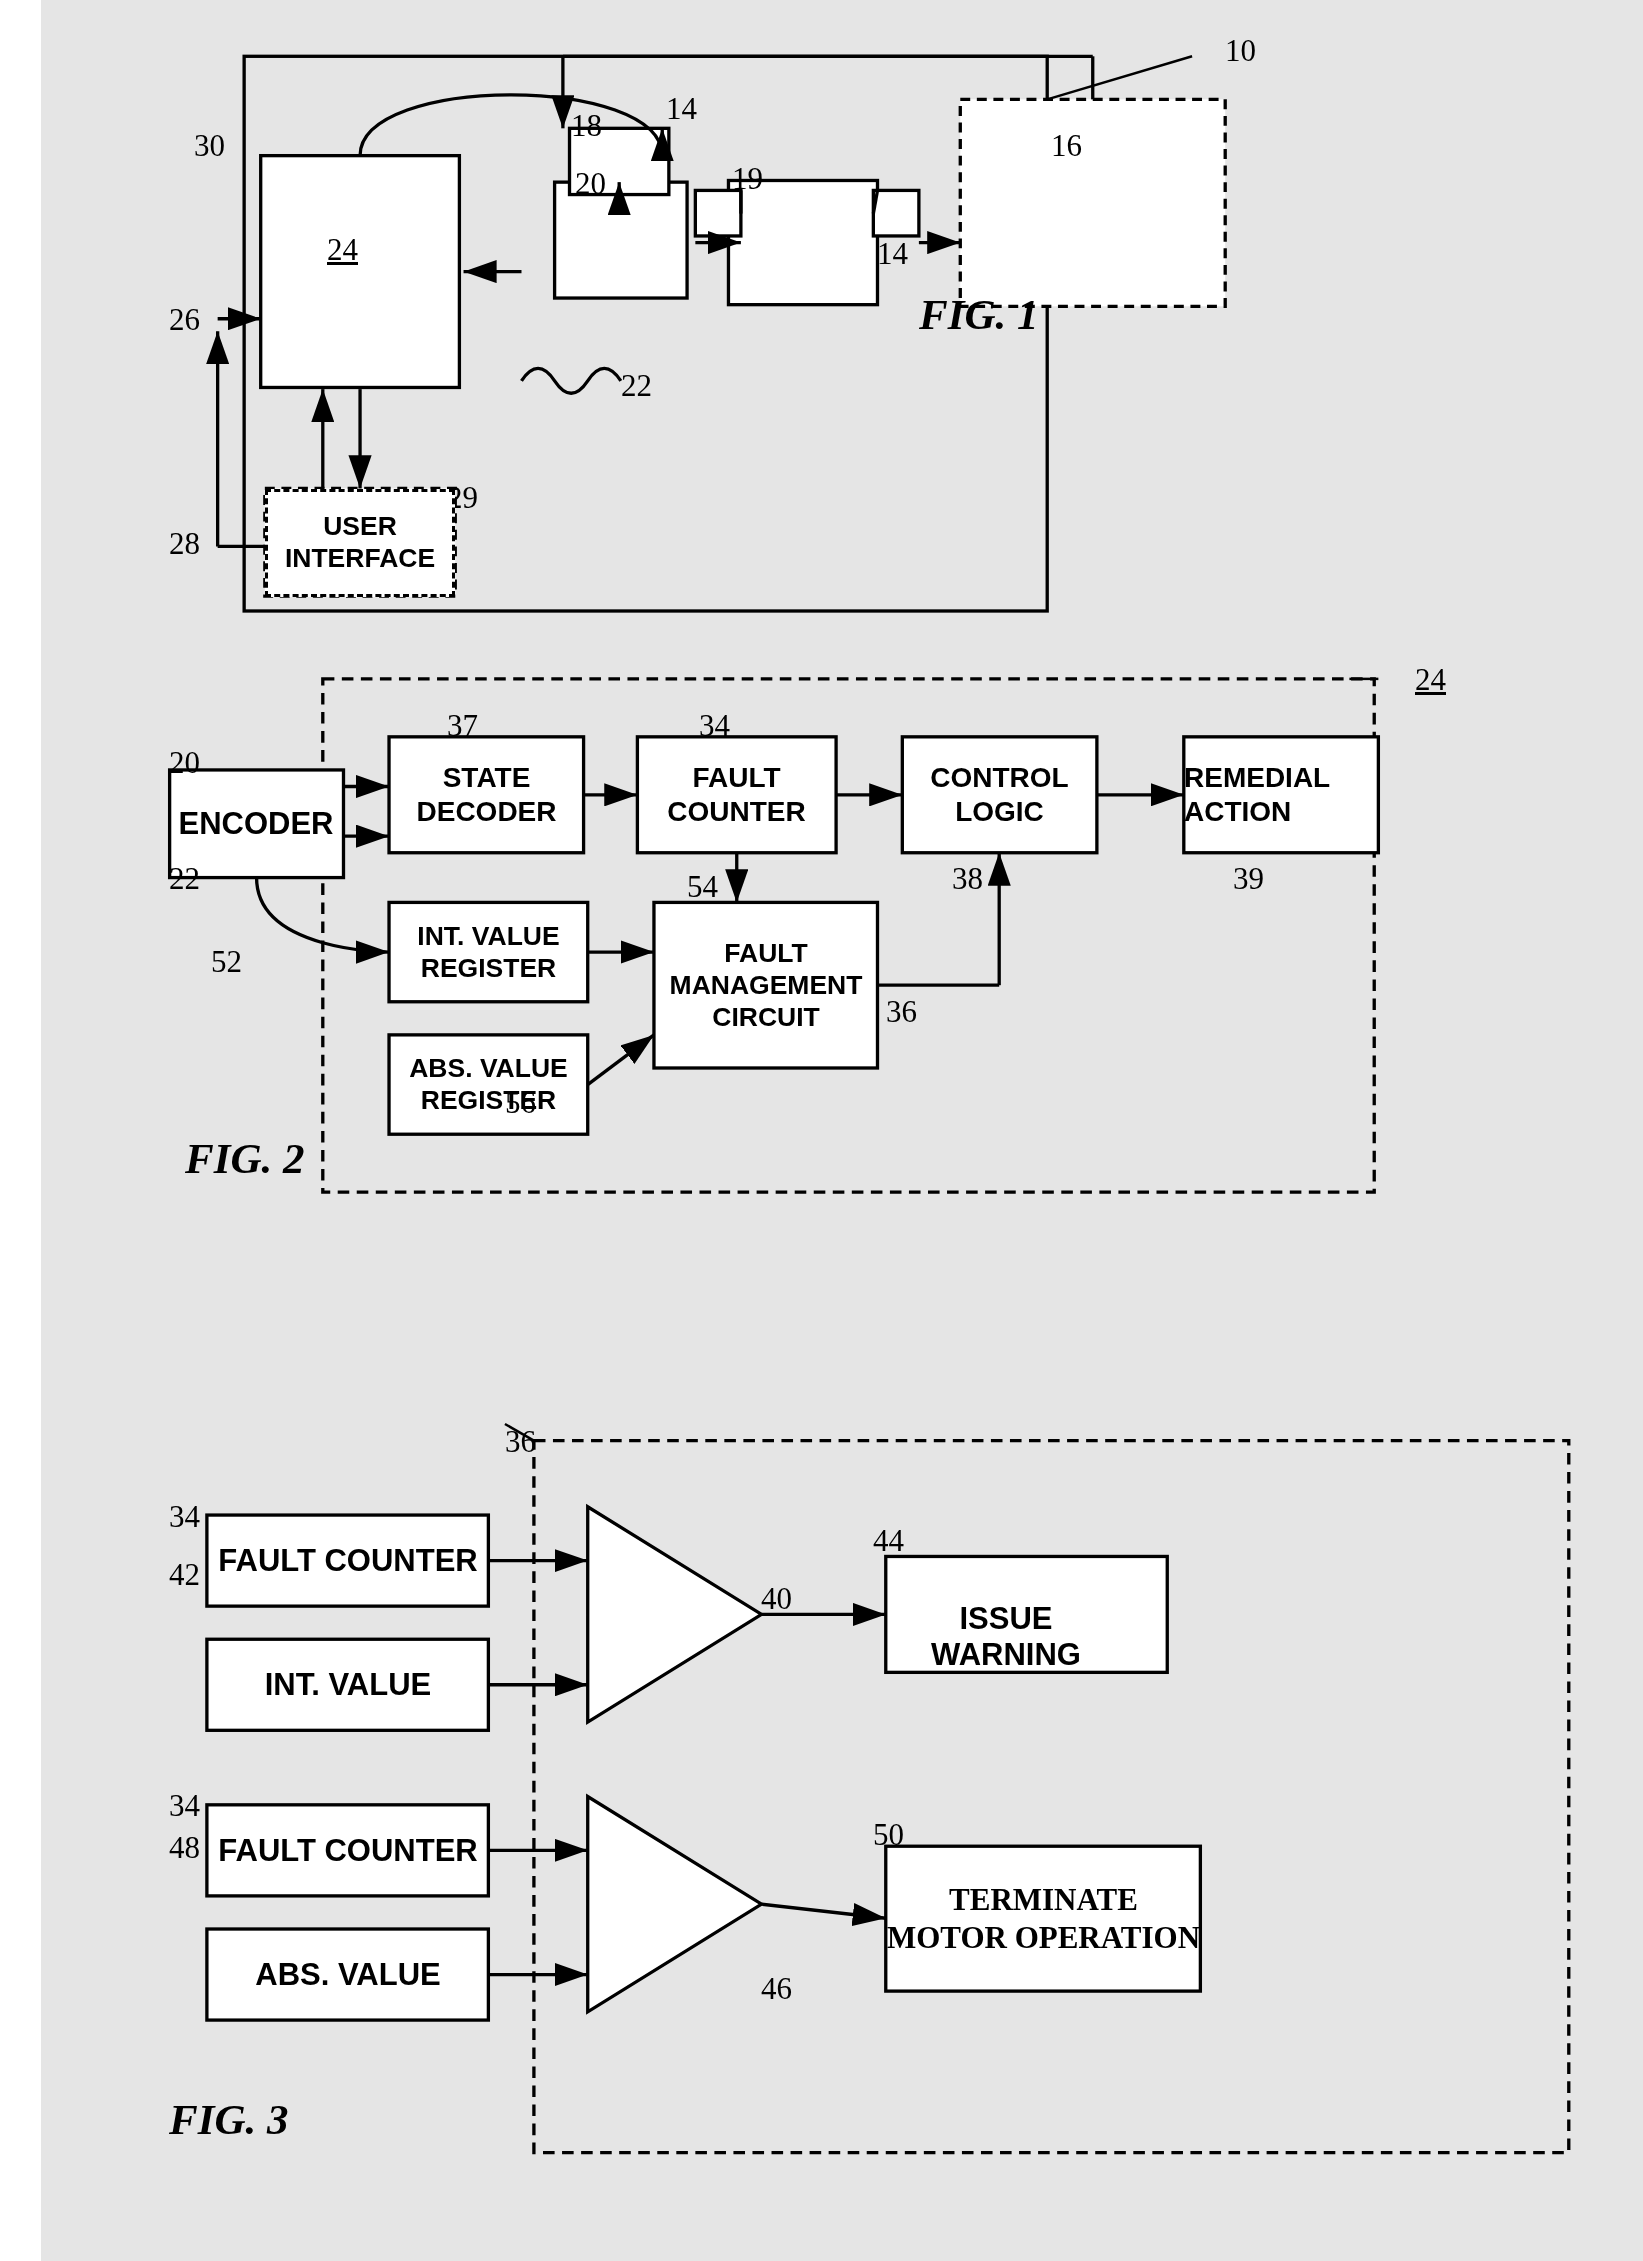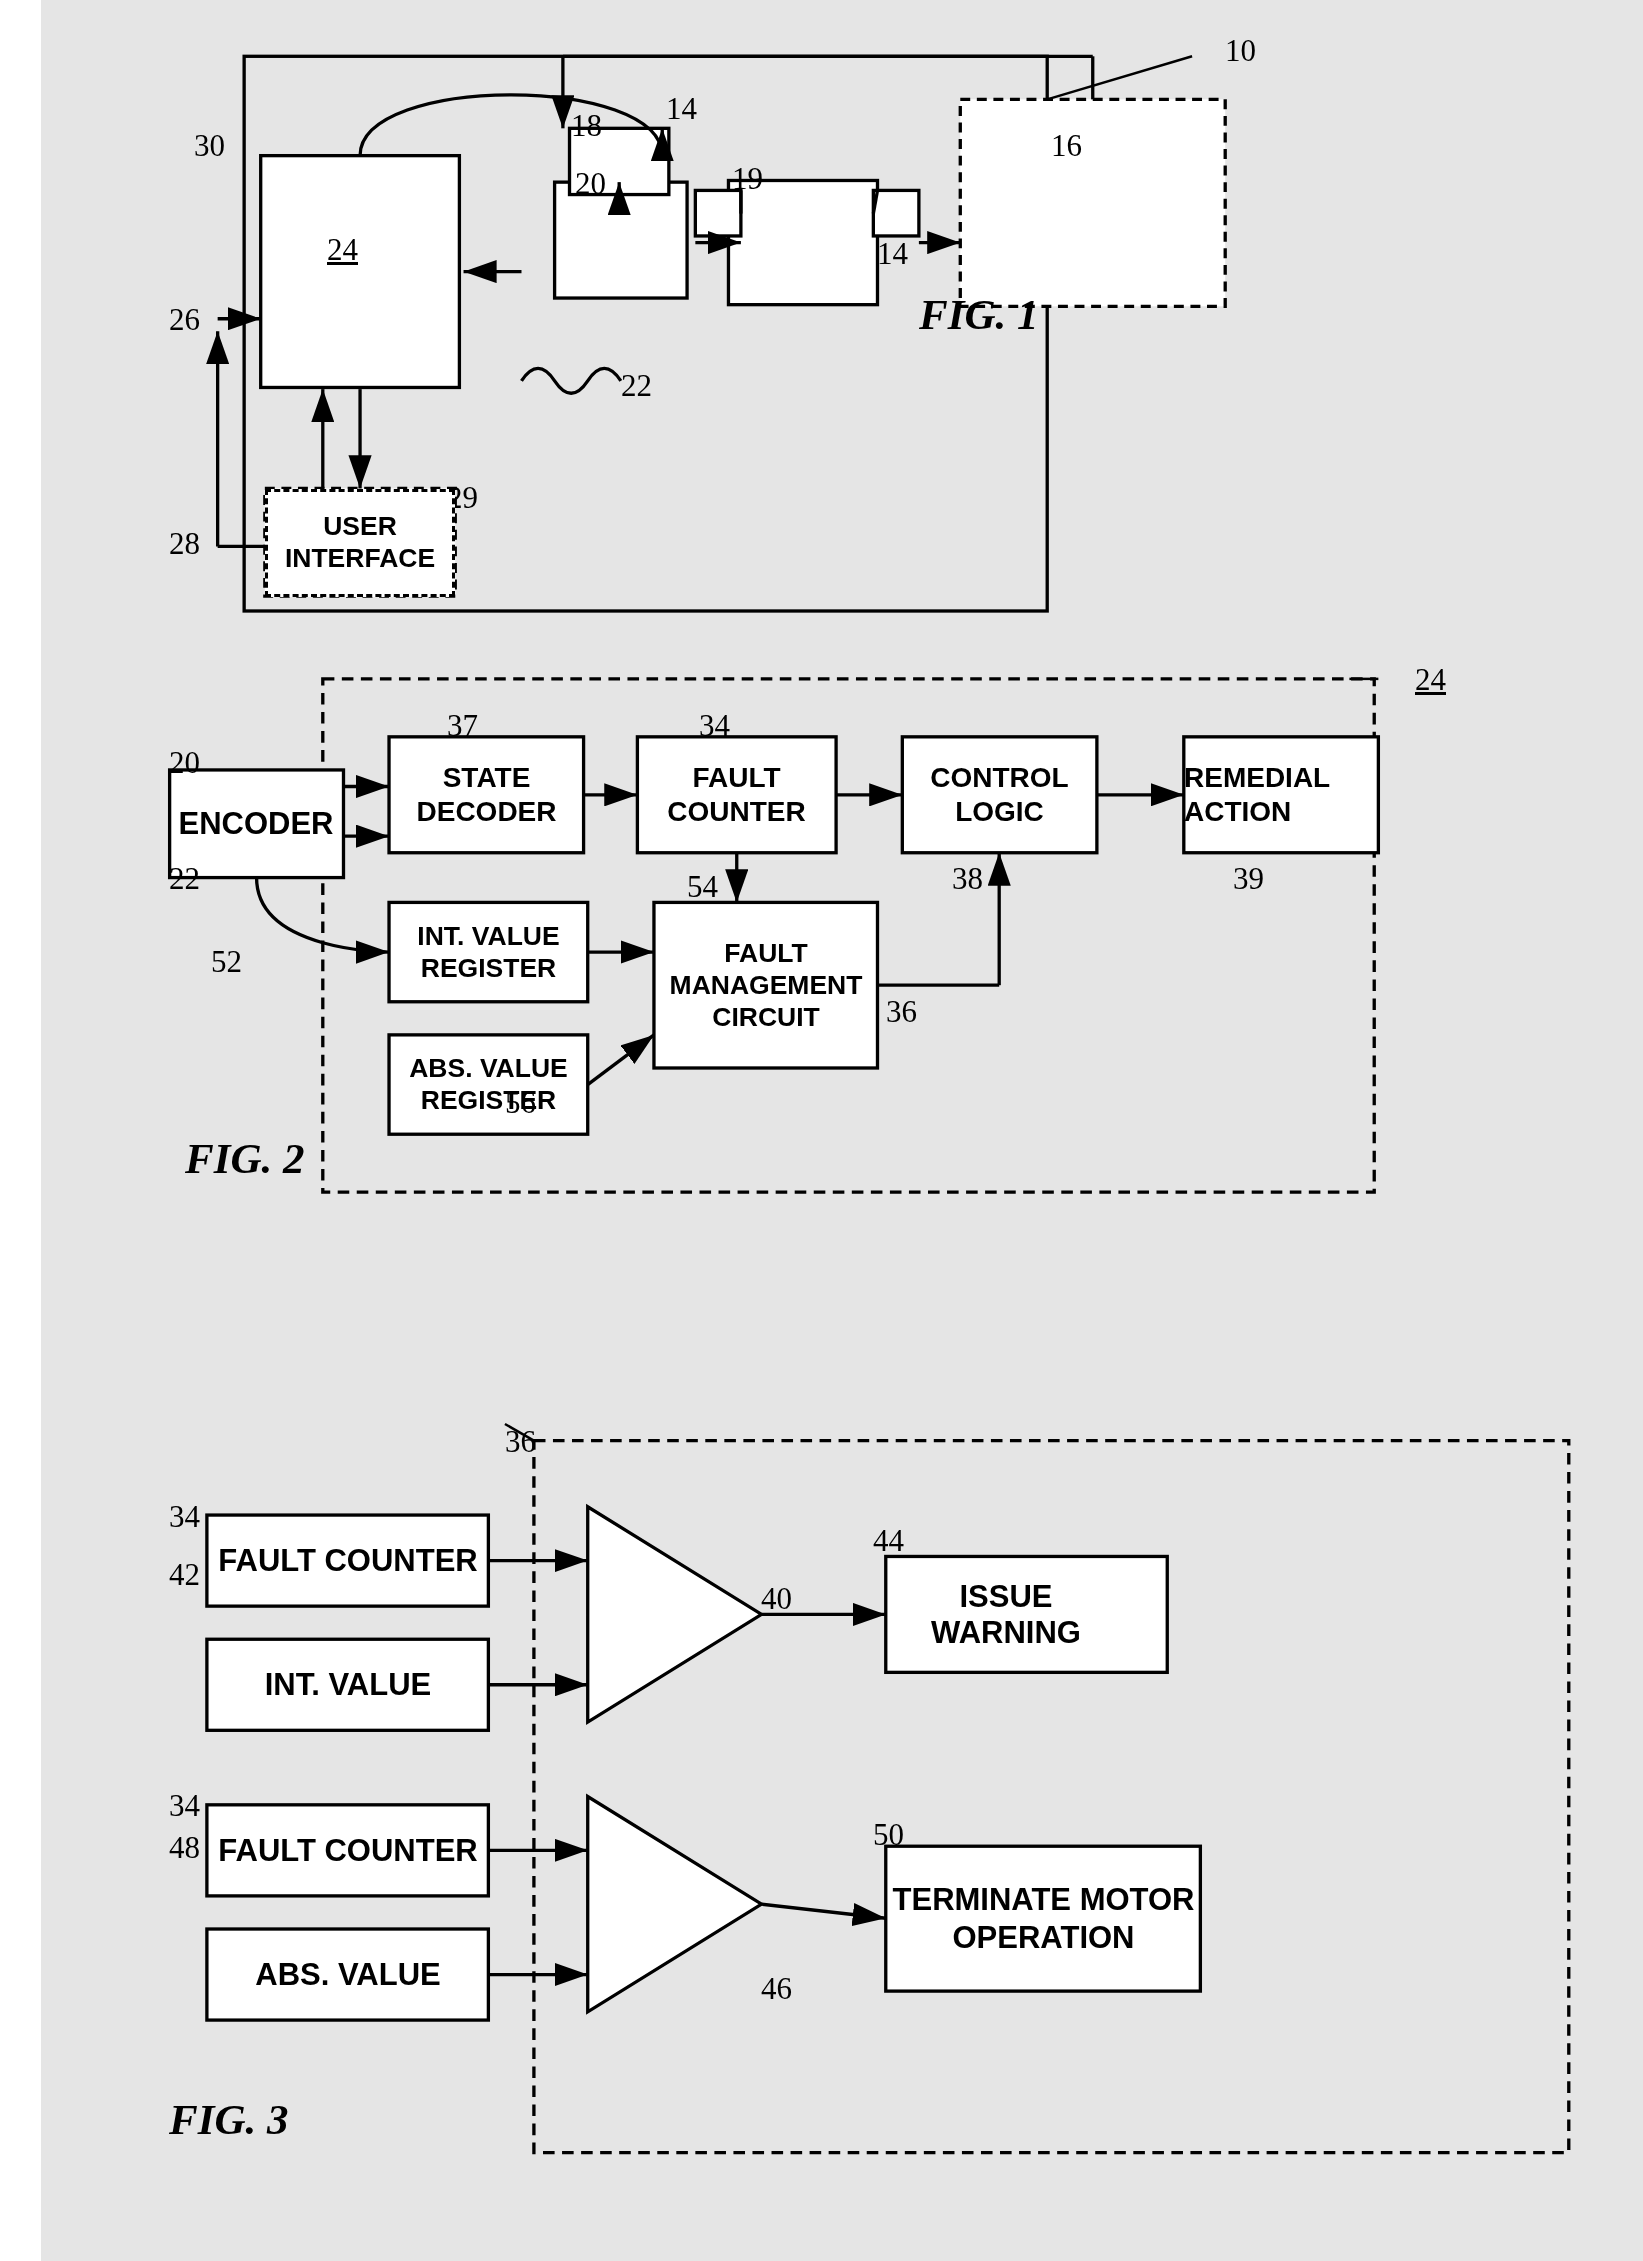--- a/index.html
+++ b/index.html
@@ -281,26 +281,26 @@
 </div>
 
 <div style="position:absolute;left:166px;top:1805px;width:282px;height:91px;display:flex;align-items:center;justify-content:center;">
   <span style="font-size:31px;font-weight:bold;font-family:Arial,sans-serif;text-align:center;">FAULT COUNTER</span>
 </div>
 
 <div style="position:absolute;left:166px;top:1929px;width:282px;height:91px;display:flex;align-items:center;justify-content:center;">
   <span style="font-size:31px;font-weight:bold;font-family:Arial,sans-serif;text-align:center;">ABS. VALUE</span>
 </div>
 
-<div style="position:absolute;left:845px;top:1557px;width:232px;height:116px;display:flex;align-items:center;justify-content:center;padding-left:8px;">
+<div style="position:absolute;left:845px;top:1557px;width:232px;height:116px;display:flex;align-items:flex-end;justify-content:center;padding-left:8px;">
   <span style="font-size:31px;font-weight:bold;font-family:Arial,sans-serif;text-align:center;">ISSUE WARNING</span>
 </div>
 
 <div style="position:absolute;left:845px;top:1846px;width:315px;height:145px;display:flex;align-items:center;justify-content:center;">
-  <span style="font-size:31px;font-weight:bold;font-family:Liberation Sans, sans-serif;text-align:center;line-height:1.2;">TERMINATE MOTOR
+  <span style="font-size:31px;font-weight:bold;font-family:Liberation Serif, serif;text-align:center;line-height:1.2;">TERMINATE MOTOR
 OPERATION</span>
 </div>
 
 <span class="ref-num" style="left:128px;top:1499px;">34</span>
 <span class="ref-num" style="left:128px;top:1557px;">42</span>
 <span class="ref-num" style="left:464px;top:1424px;">36</span>
 <span class="ref-num" style="left:720px;top:1581px;">40</span>
 <span class="ref-num" style="left:832px;top:1523px;">44</span>
 <span class="ref-num" style="left:128px;top:1788px;">34</span>
 <span class="ref-num" style="left:128px;top:1830px;">48</span>

